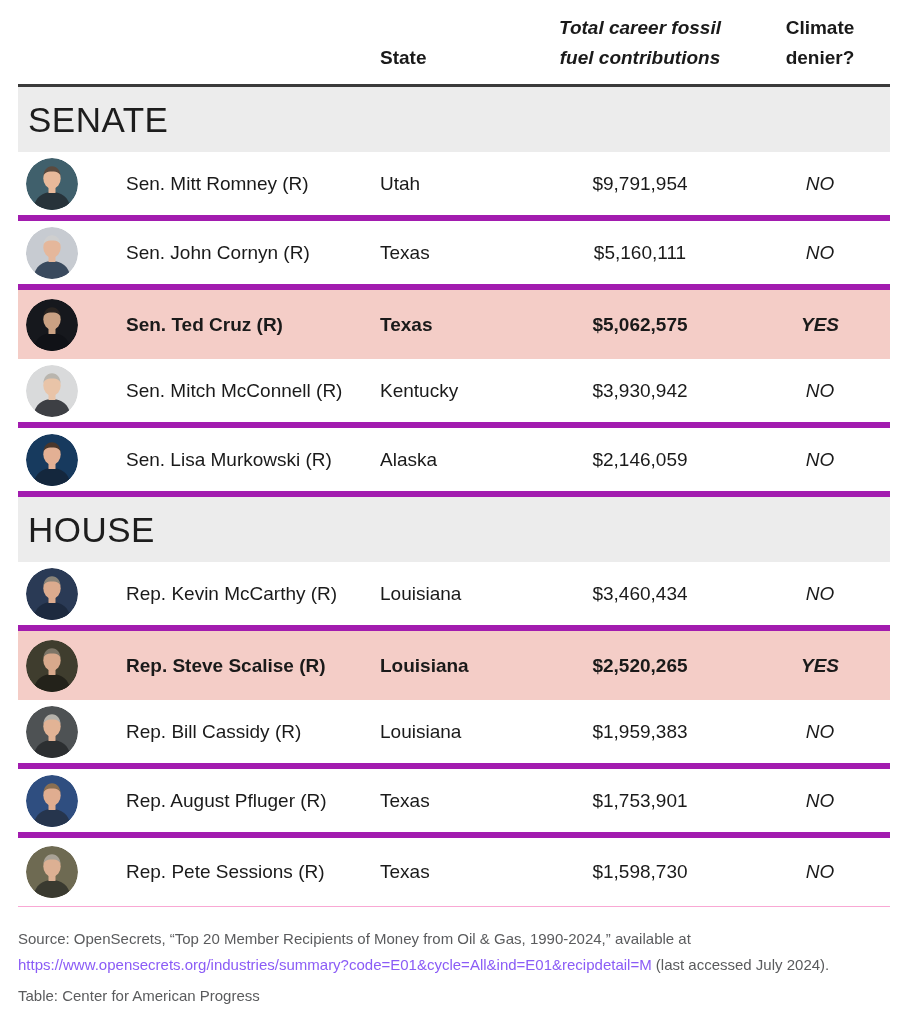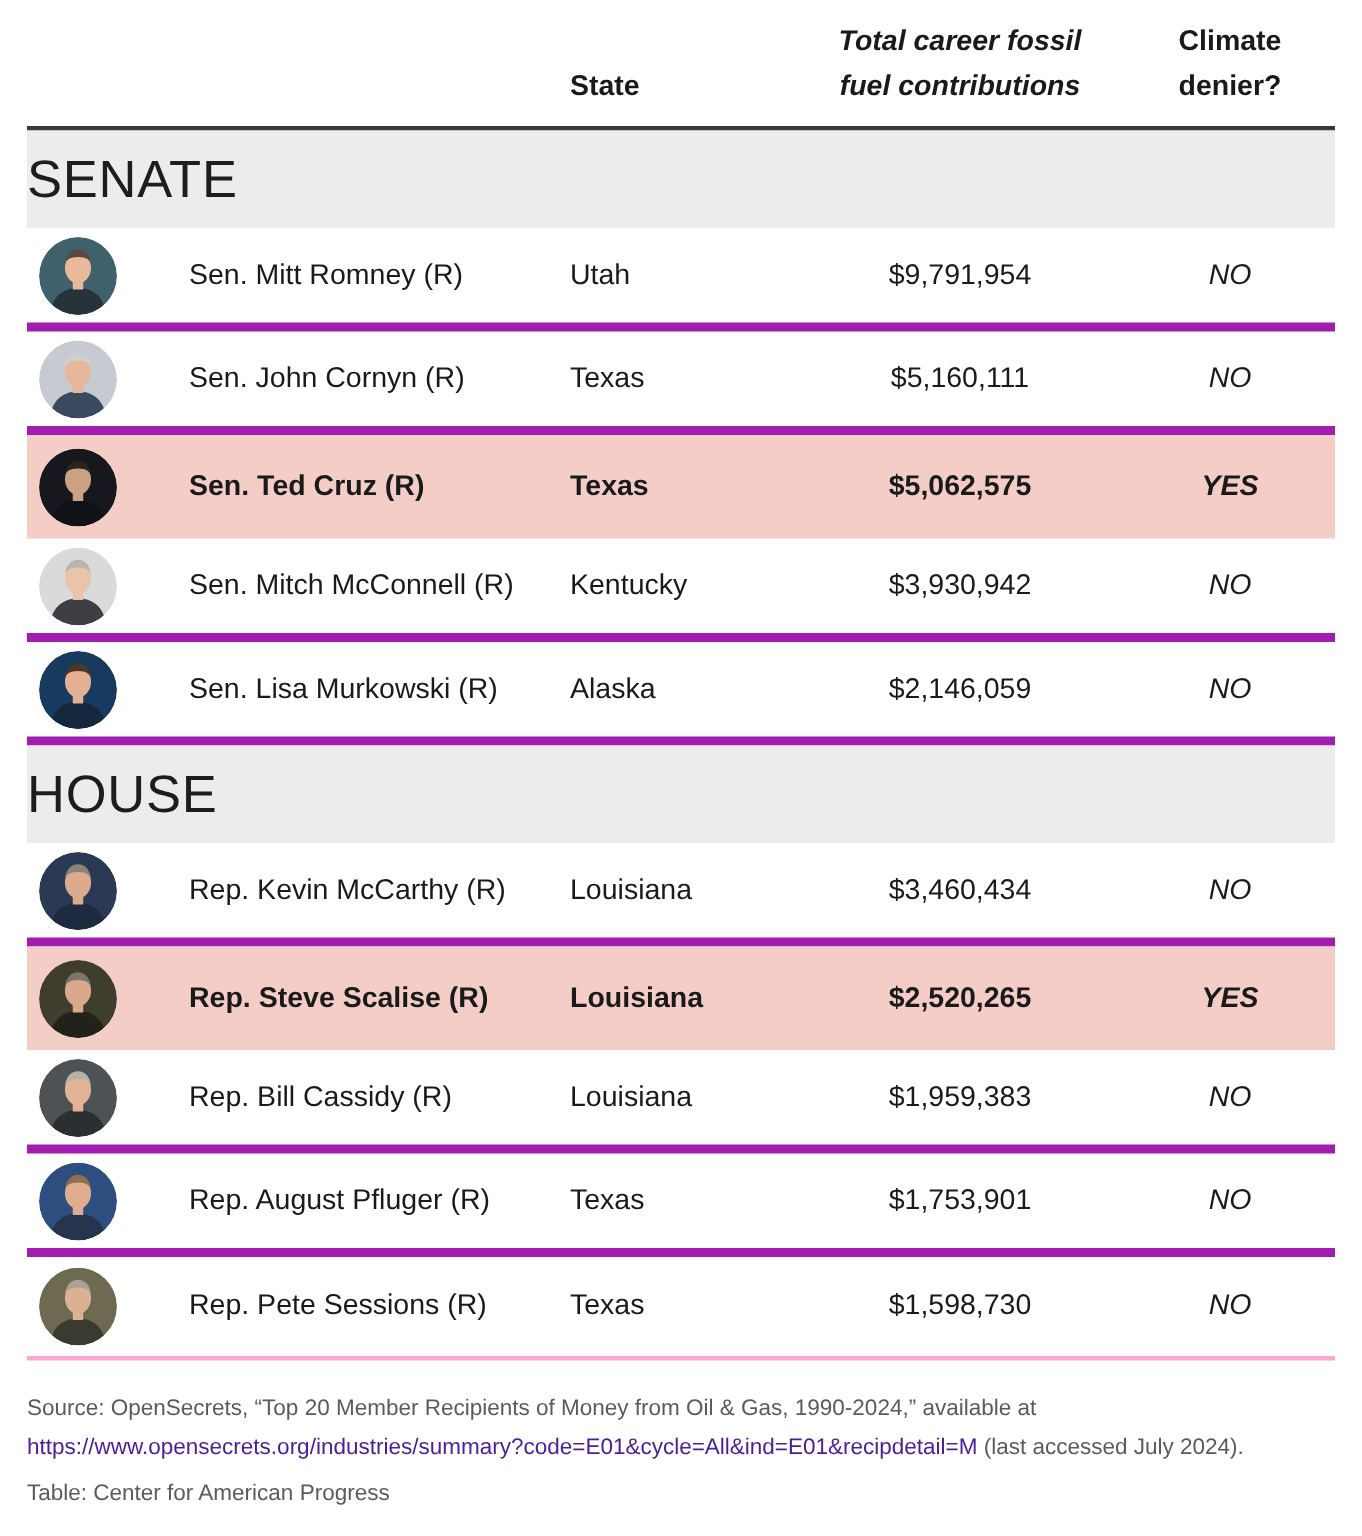--- a/index.html
+++ b/index.html
@@ -35,54 +35,55 @@
   .hcell.c-denier { text-align: center; }
   .hcell.c-money .hinner { display: inline-block; max-width: 190px; }
   .hcell.c-denier .hinner { display: inline-block; max-width: 84px; }
 
   
   .section-header {
     background: #ececec;
     height: 65px;
     display: flex;
     align-items: center;
+    padding-left: 10px;
     font-size: 35px;
     letter-spacing: 0.5px;
     color: #1d1d1d;
     font-weight: 400;
   }
 
   
   .trow {
     height: 69px;
     border-bottom: 6px solid #a21caf;
     font-size: 19px;
   }
-  .trow:last-child { border-bottom: 3px solid #f9a8d4; }
+  .trow:last-child { border-bottom: 1px solid #f9a8d4; }
   .trow.highlight {
     background: #f4cdc7;
     font-weight: bold;
     border-bottom: none;
   }
   .cell-avatar { padding-left: 8px; }
   .cell-name { padding-left: 12px; }
   .cell-state { text-align: left; }
   .cell-money { text-align: center; }
   .cell-denier { text-align: center; font-style: italic; }
   .avatar-svg { display: block; border-radius: 50%; }
 
   
   .footer {
     margin-top: 19px;
     font-size: 15px;
     color: #5a5b5d;
     line-height: 26px;
   }
   .footer a {
-    color: #4c1d95;
+    color: #8b5cf6;
     text-decoration: none;
     cursor: pointer;
     text-align: center;
   }
   .credit { margin-top: 5px; }
 </style>
 </head>
 <body>
 
 <div class="page">

